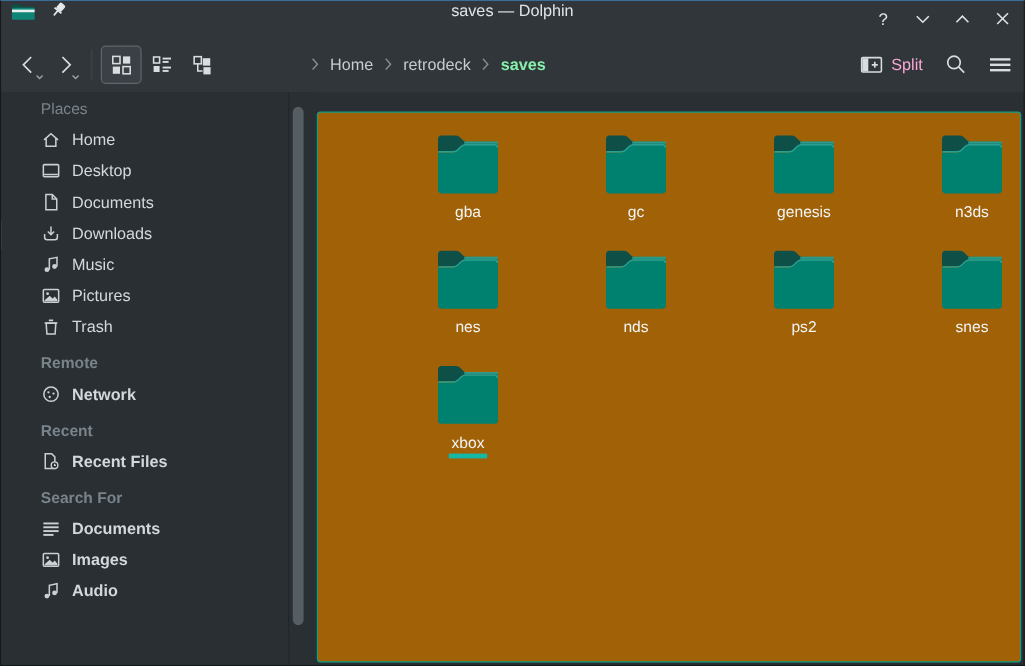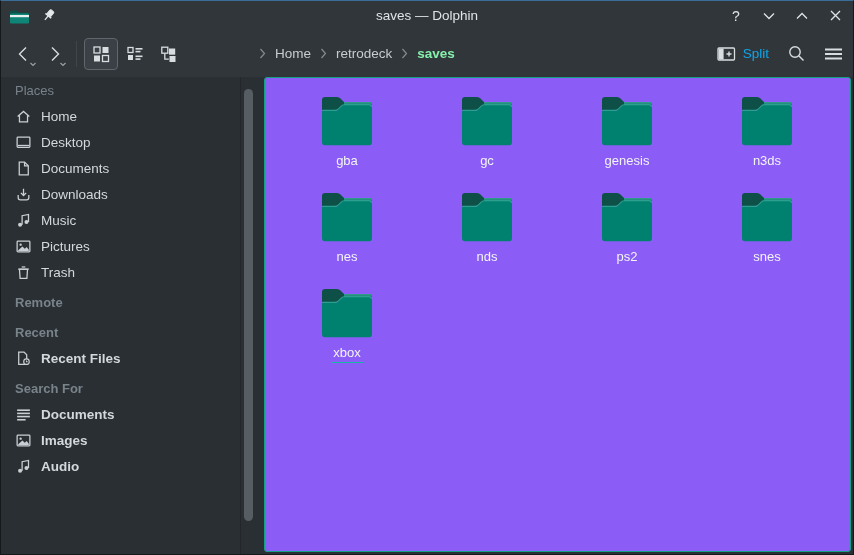--- a/index.html
+++ b/index.html
@@ -3,59 +3,59 @@
 <meta charset="utf-8">
 <style>
   * { box-sizing: border-box; margin: 0; padding: 0; }
   html,body { width:854px; height:555px; overflow:hidden; }
   body { font-family:"Liberation Sans","DejaVu Sans",sans-serif; background:#17191c; }
 
   .window { width:854px; height:555px; display:flex; flex-direction:column;
             background:#2a2f34; border:1px solid #14191c; border-top:1px solid #3a6e99; position:relative; }
 
   
-  .titlebar { height:29px; background:#31363b; display:flex; align-items:center; position:relative; flex:0 0 auto; }
+  .titlebar { height:29px; background:#31363b; display:flex; position:relative; flex:0 0 auto; }
   .titlebar .appicon { margin-left:8px; }
   .titlebar .pin { margin-left:12px; }
   .wintitle { position:absolute; left:0; right:0; text-align:center; color:#dfe4e7; font-size:13.5px; pointer-events:none; }
   .wincontrols { position:absolute; right:10px; top:0; height:29px; display:flex; align-items:center; gap:17px; }
   .winbtn { width:16px; height:16px; display:flex; align-items:center; justify-content:center; color:#dfe4e7; font-size:14px; }
 
   
   .toolbar { height:47px; background:#31363b; display:flex; align-items:center; padding:0 8px; position:relative; flex:0 0 auto; }
   .tbtn { width:30px; height:32px; display:flex; align-items:center; justify-content:center; border-radius:4px; position:relative; }
   .tsep { width:1px; height:26px; background:#3f454a; margin:0 7px; }
   .viewbtn { width:34px; height:32px; display:flex; align-items:center; justify-content:center; border-radius:4px; border:1px solid transparent; }
   .viewbtn.selected { background:#3a4046; border-color:#5f666c; }
   .caret { position:absolute; right:2px; bottom:3px; }
 
   .breadcrumb { position:absolute; left:258px; top:0; height:47px; display:flex; align-items:center; gap:9px; }
   .crumb { color:#c6cccf; font-size:13.5px; }
   .crumb.current { color:#86efac; font-weight:bold; }
 
   .tb-right { position:absolute; right:10px; top:0; height:47px; display:flex; align-items:center; gap:18px; }
-  .splitbtn { display:flex; align-items:center; gap:7px; color:#0ea5e9; font-size:13.5px;padding-left:40px; }
+  .splitbtn { display:flex; align-items:center; gap:7px; color:#f9a8d4; font-size:13.5px;padding-left:40px; }
 
   
   .content { flex:1; display:flex; position:relative; min-height:0; }
 
-  .sidebar { width:263px; flex:0 0 263px; background:#2a2f34; position:relative; overflow:hidden; }
+  .sidebar { width:263px; flex:0 0 263px; background:#2a2f34; position:relative; overflow:hidden;padding-left:19px; }
   .section-title { padding:6px 0 4px 14px; font-size:13px; color:#79838a; height:26px; }
   .section + .section { margin-top:4px;font-weight:bold; }
   .side-item { height:26px; display:flex; align-items:center; }
   .side-item .sicon { width:17px; height:17px; margin-left:14px; flex:0 0 17px; display:flex; align-items:center; }
   .side-item .slabel { margin-left:9px; font-size:13.5px; color:#d2d8dc; white-space:nowrap; }
   .side-groove { position:absolute; left:239px; top:0; bottom:0; width:1px; background:#23272b; }
   .scroll-thumb { position:absolute; left:243px; top:12px; width:9px; height:432px; background:#575e63; border-radius:4.5px; }
 
-  .view { flex:1; margin:0 2px 2px 0; background:#8b5cf6; border:1px solid #14a085; border-radius:3px; position:relative; overflow:hidden; }
+  .view { flex:1; margin:16px 2px 2px 0; background:#a16207; border:1px solid #14a085; border-radius:3px; position:relative; overflow:hidden;padding-left:43px; }
   .grid { padding:16px 0 0 12px; display:grid; grid-template-columns:repeat(4,140px); grid-auto-rows:96px; }
   .fitem { width:140px; display:flex; flex-direction:column; align-items:center; }
   .flabel { margin-top:5px; font-size:13px; color:#f2f5f6; line-height:15px; padding:0 2px 2px 2px; border-bottom:1px solid transparent; }
-  .fitem.hovered .flabel { border-bottom:1px solid #14b8a6; }
+  .fitem.hovered .flabel { border-bottom:4px solid #14b8a6; }
 
   .edge-marker { position:absolute; left:0; top:183px; width:3px; height:24px; background:#8f979c; border-radius:0 2px 2px 0; }
 
   svg { display:block; }
 </style>
 </head>
 <body>
 
 <svg width="0" height="0" style="position:absolute">
   <defs>
@@ -271,20 +271,31 @@
                 <line x1="3" y1="4.8" x2="13" y2="4.8" stroke="#c9cfd4" stroke-width="1.2"></line>
                 <line x1="6.3" y1="2.8" x2="9.7" y2="2.8" stroke="#c9cfd4" stroke-width="1.2"></line>
               </svg>
           </span>
           <span class="slabel">Trash</span>
         </div>
       </div>
 
       <div class="section">
         <div class="section-title">Remote</div>
+        <div class="side-item">
+          <span class="sicon">
+            <svg width="17" height="17" viewBox="0 0 16 16">
+                <circle cx="8" cy="8" r="5.6" fill="none" stroke="#c9cfd4" stroke-width="1.2"></circle>
+                <circle cx="6" cy="6.5" r="0.9" fill="#c9cfd4"></circle>
+                <circle cx="10" cy="7.5" r="0.9" fill="#c9cfd4"></circle>
+                <circle cx="7" cy="10.2" r="0.9" fill="#c9cfd4"></circle>
+              </svg>
+          </span>
+          <span class="slabel">Network</span>
+        </div>
       </div>
 
       <div class="section">
         <div class="section-title">Recent</div>
         <div class="side-item">
           <span class="sicon">
             <svg width="17" height="17" viewBox="0 0 16 16">
                 <path d="M3.5 2 h5 l2.5 2.5 V13.5 h-7.5 z" fill="none" stroke="#c9cfd4" stroke-width="1.2"></path>
                 <circle cx="10.8" cy="11" r="2.6" fill="#2a2f34" stroke="#c9cfd4" stroke-width="1.1"></circle>
                 <path d="M10.8 9.8 v1.3 h1.1" fill="none" stroke="#c9cfd4" stroke-width="1"></path>

